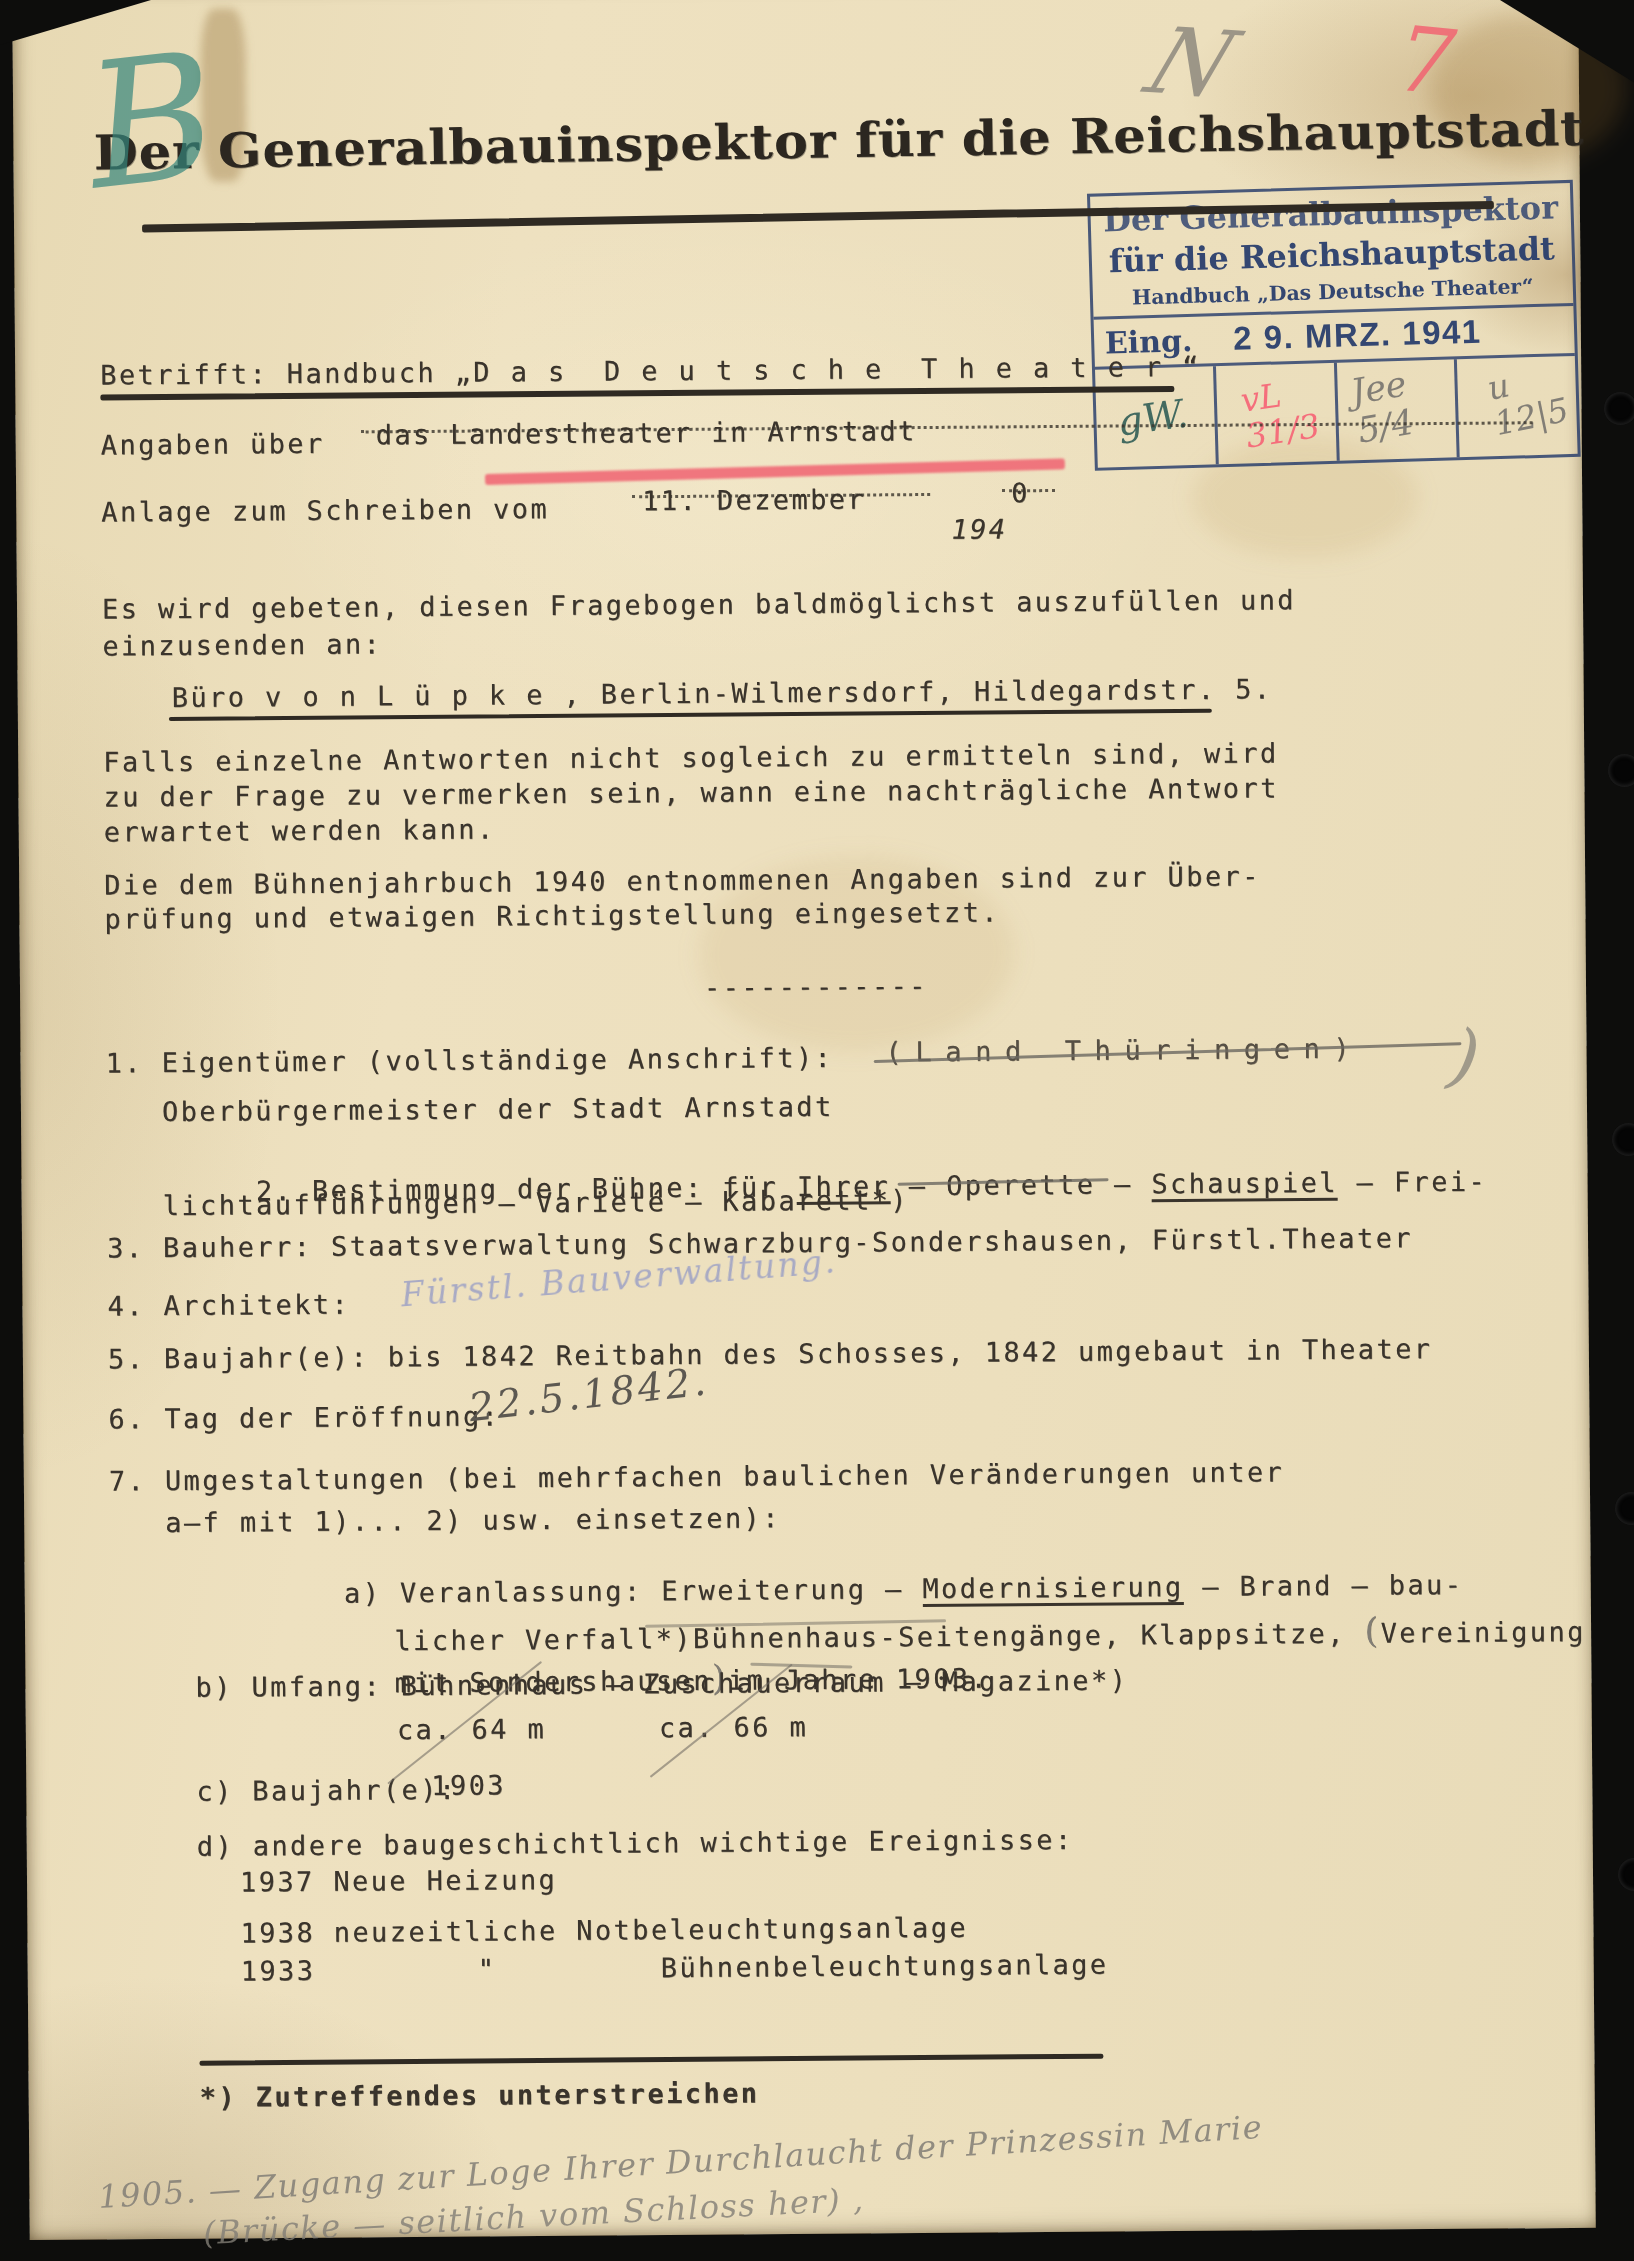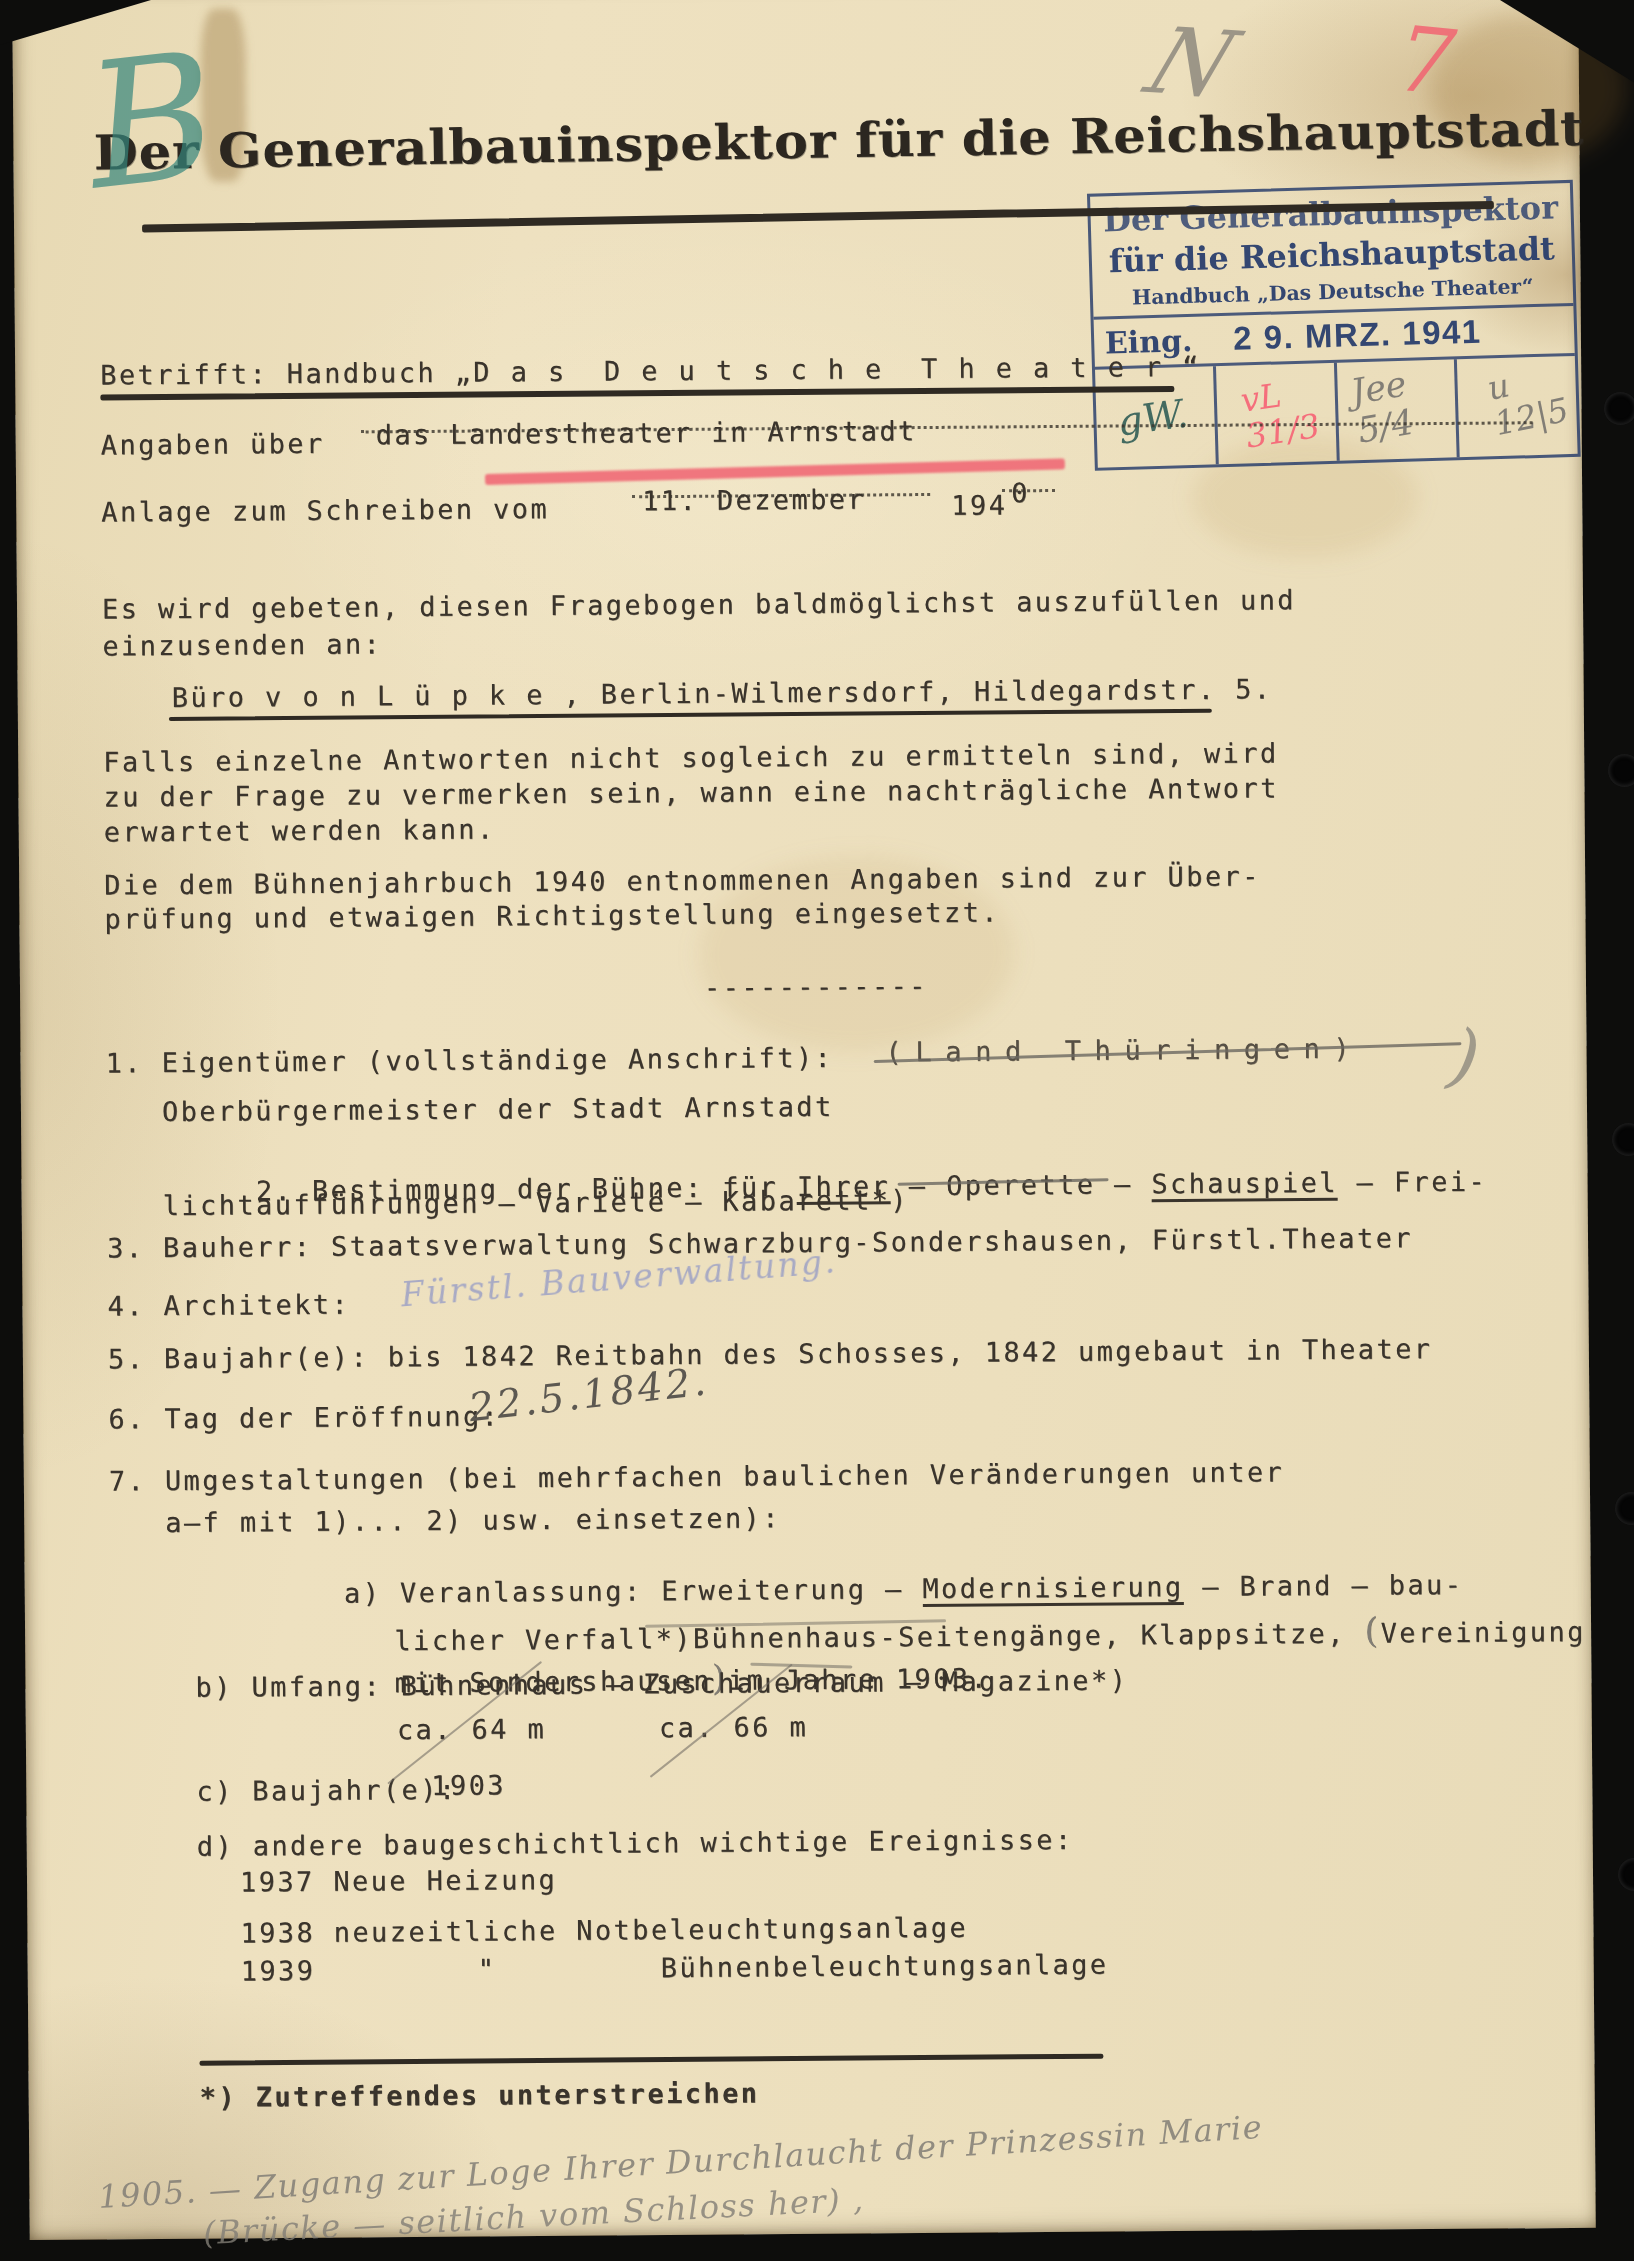--- a/index.html
+++ b/index.html
@@ -102,21 +102,21 @@
       <div class="rule" style="left:106px;top:389px;width:1074px;height:6.8px;"></div>
 
       <div class="t" style="left:106px;top:424px;">Angaben über</div>
       <div class="t" style="left:381px;top:416px;">das Landestheater in Arnstadt</div>
       <div class="dots" style="left:366px;top:427px;width:1172px;"></div>
       <div class="redline" style="left:490px;top:466px;width:580px;height:10.6px;transform:rotate(-1.1deg);"></div>
 
       <div class="t" style="left:106px;top:491px;">Anlage zum Schreiben vom</div>
       <div class="t" style="left:647px;top:484px;">11. Dezember</div>
       <div class="dots" style="left:637px;top:494px;width:298px;"></div>
-      <div class="t" style="left:956px;top:491px;">194</div>
+      <div class="t" style="left:956px;top:515px;font-style:italic;">194</div>
       <div class="t" style="left:1016px;top:479px;">0</div>
       <div class="dots" style="left:1007px;top:491px;width:53px;"></div>
 
       <div class="t pre" style="left:106px;top:585px;line-height:37px;">Es wird gebeten, diesen Fragebogen baldmöglichst auszufüllen und
 einzusenden an:</div>
 
       <div class="t" style="left:175px;top:677px;">Büro v o n L ü p k e , Berlin-Wilmersdorf, Hildegardstr. 5.</div>
       <div class="rule" style="left:172px;top:712px;width:1043px;height:4.5px;"></div>
 
       <div class="t pre" style="left:106px;top:739px;">Falls einzelne Antworten nicht sogleich zu ermitteln sind, wird
@@ -170,21 +170,21 @@
       <div class="t" style="left:654px;top:1711px;">ca. 66 m</div>
       <div class="pline" style="left:362px;top:1719px;width:196px;height:2.3px;transform:rotate(-38deg);opacity:.7;"></div>
       <div class="pline" style="left:626px;top:1719px;width:181px;height:2.3px;transform:rotate(-38deg);opacity:.7;"></div>
 
       <div class="t" style="left:191px;top:1771px;">c) Baujahr(e):</div>
       <div class="t" style="left:426px;top:1767px;">1903</div>
 
       <div class="t" style="left:191px;top:1826px;">d) andere baugeschichtlich wichtige Ereignisse:</div>
       <div class="t" style="left:234px;top:1862px;">1937 Neue Heizung</div>
       <div class="t" style="left:234px;top:1913px;">1938 neuzeitliche Notbeleuchtungsanlage</div>
-      <div class="t" style="left:234px;top:1951px;">1939</div>
+      <div class="t" style="left:234px;top:1951px;">1933</div>
       <div class="t" style="left:471px;top:1951px;">"</div>
       <div class="t" style="left:654px;top:1951px;">Bühnenbeleuchtungsanlage</div>
 
       <div class="rule" style="left:192px;top:2056px;width:904px;height:5.3px;"></div>
       <div class="t bold" style="left:192px;top:2077px;">*) Zutreffendes unterstreichen</div>
 
       <div class="hand pencil-text" style="left:89px;top:2142px;font-size:32px;transform:rotate(-3deg);letter-spacing:1.5px;opacity:.85;">1905. — Zugang zur Loge Ihrer Durchlaucht der Prinzessin Marie</div>
       <div class="hand pencil-text" style="left:194px;top:2195px;font-size:32px;transform:rotate(-2.5deg);letter-spacing:1.5px;opacity:.8;">(Brücke — seitlich vom Schloss her) ,</div>
 
     </div>

